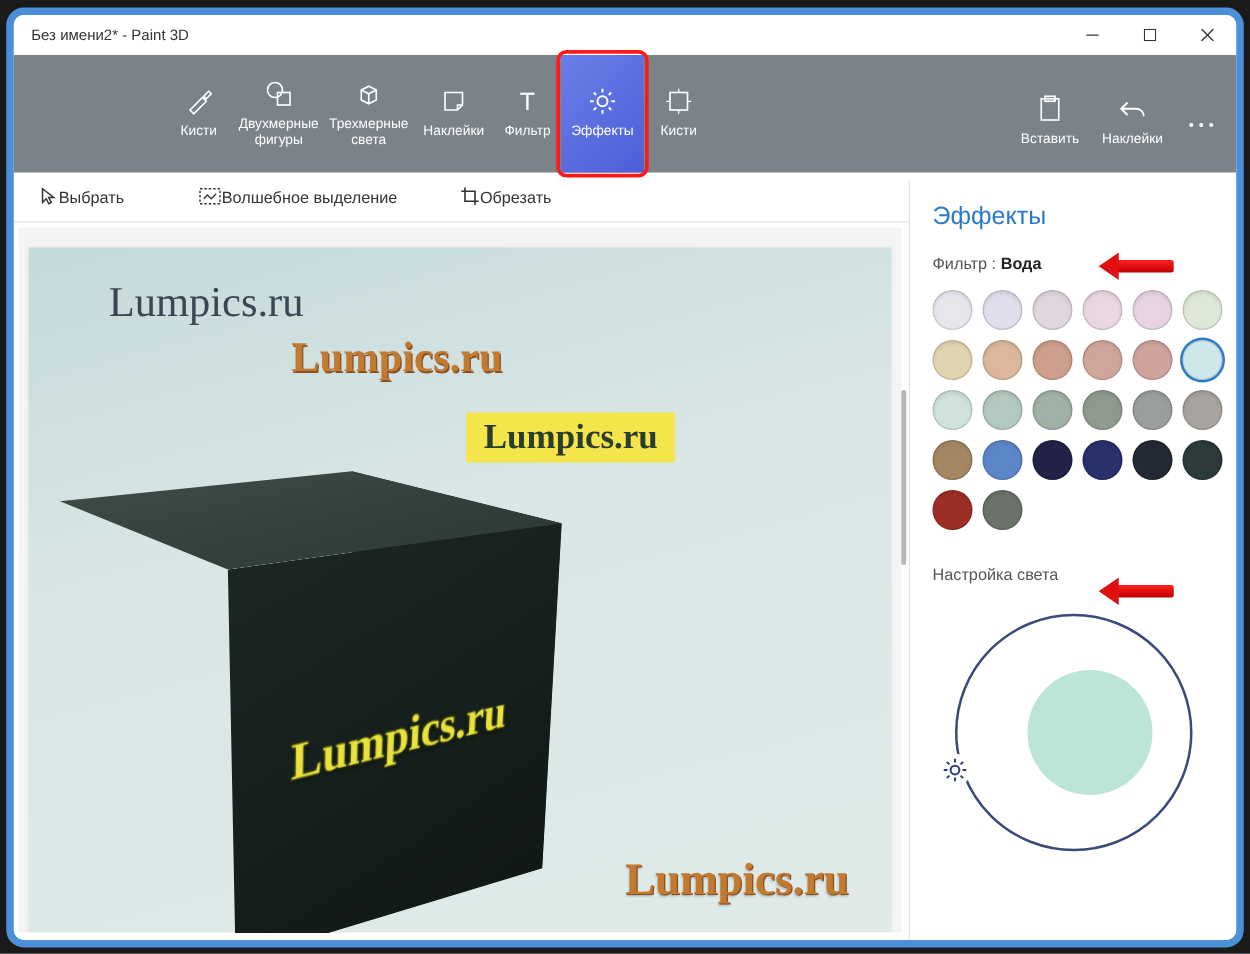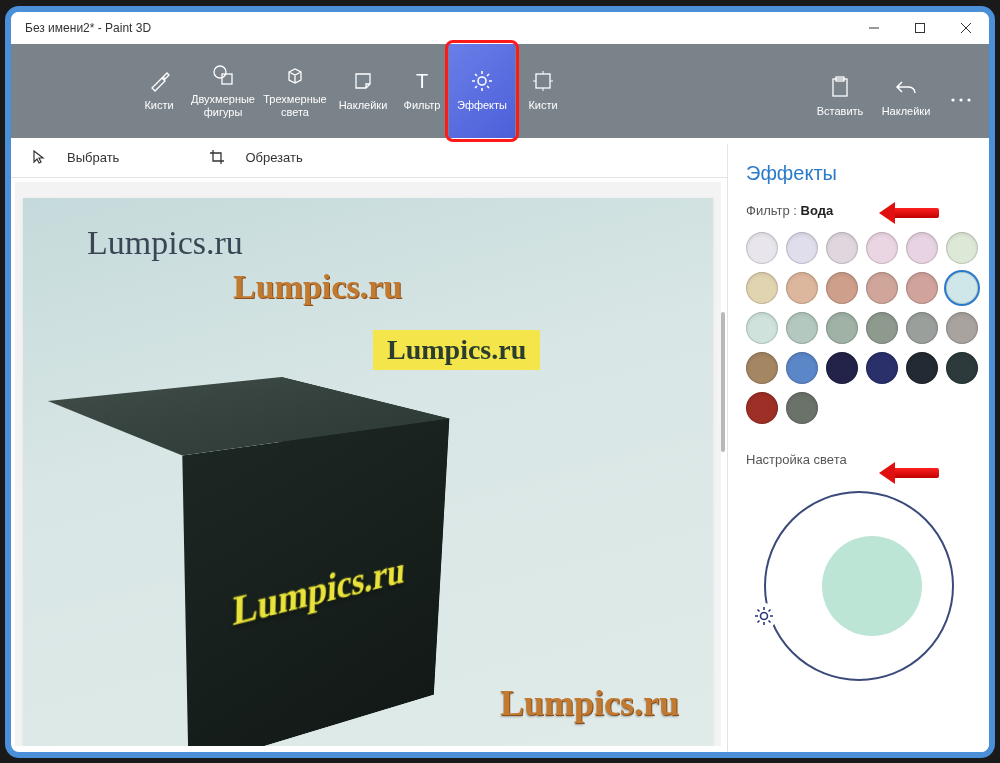--- a/index.html
+++ b/index.html
@@ -10,21 +10,21 @@
 .titlebar-ctrls div { width: 46px; height: 32px; display: flex; align-items: center; justify-content: center; color: #333; font-size: 11px; }
 .ribbon { height: 94px; background: #7a828a; display: flex; align-items: stretch; color: #fff; font-size: 11px; position: relative; }
 .rbtn { display: flex; flex-direction: column; align-items: center; justify-content: center; padding: 8px 6px; cursor: pointer; text-align: center; line-height: 1.15; }
 .rbtn .ic { margin-bottom: 6px; display: flex; align-items: center; justify-content: center; height: 24px; }
 .rbtn.menu { width: 80px; }
 .rbtn.effects { background: linear-gradient(135deg, #6a7ee8, #4d5fd8); position: relative; }
 .red-ring { position: absolute; top: -4px; left: -4px; right: -4px; bottom: -4px; border: 3px solid #ff1a1a; border-radius: 8px; pointer-events:none; }
 .ribbon-gap { width: 120px; }
 .ribbon-right { position: absolute; right: 6px; top: 0; bottom: 12px; display: flex; align-items: flex-end; }
 .toolbar { height: 40px; display: flex; align-items: center; padding: 0 10px; border-bottom: 1px solid #e3e3e3; font-size: 13px; color: #333; }
-.tbtn { display: flex; align-items: center; gap: 20px; padding: 4px 10px; cursor: pointer; }
+.tbtn { display: flex; align-items: center; gap: 0; padding: 4px 10px; cursor: pointer; }
 .tool-right { margin-left: auto; display: flex; align-items: center; gap: 12px; padding-right: 10px;}
 .tool-right .iconbtn { width: 32px; height: 32px; display: flex; align-items: center; justify-content: center; cursor: pointer; color: #333; }
 .workspace { position: absolute; top: 170px; left: 4px; right: 268px; bottom: 6px; background: #f3f3f3; display: flex; align-items: flex-end; justify-content: center; overflow:hidden;}
 .canvas { width: 690px; height: 548px; background: linear-gradient(165deg, #c5dadb 0%, #d8e6e5 40%, #e0ebe9 100%); position: relative; box-shadow: 0 1px 3px rgba(0,0,0,.08); overflow:hidden;}
 .wm1 { position: absolute; top: 26px; left: 64px; font-family: Georgia, serif; font-size: 34px; color: #3b4654; }
 .wm2 { position: absolute; top: 70px; left: 210px; font-family: Georgia, serif; font-size: 34px; font-weight: bold; color: #c27a30; text-shadow: 1px 1px 0 #8a5020; }
 .wm3box { position: absolute; top: 132px; left: 350px; background: #f4e64a; padding: 4px 14px; }
 .wm3 { font-family: Georgia, serif; font-size: 28px; font-weight: bold; color: #2b3d2e; }
 .wm4 { position: absolute; bottom: 22px; right: 34px; font-family: Georgia, serif; font-size: 36px; font-weight: bold; color: #c27a30; text-shadow: 1px 1px 0 #8a5020, 0 2px 2px rgba(0,0,0,.3); }
 .cube-wrap { position: absolute; left: 28px; top: 150px; width: 400px; height: 400px; perspective: 1100px; }
@@ -186,20 +186,29 @@
   <div class="toolbar">
     <div class="tbtn">
       <span>
           <svg width="16" height="16">
             <path d="M3 2 L3 13 L6 10 L8 14 L10 13 L8 9 L12 9 Z" fill="none" stroke="#333" stroke-width="1.2"></path>
           </svg>
         </span>
       <span>Выбрать</span>
     </div>
     <div style="width:40px"></div>
+    <div class="tbtn">
+      <span>
+          <svg width="18" height="14">
+            <rect x="1" y="1" width="16" height="12" fill="none" stroke="#333" stroke-width="1.1" stroke-dasharray="2 1.5"></rect>
+            <path d="M4 9 L7 6 L10 9 L14 5" fill="none" stroke="#333"></path>
+          </svg>
+        </span>
+      <span>Волшебное выделение</span>
+    </div>
     <div style="width:30px"></div>
     <div class="tbtn">
       <span>
           <svg width="16" height="16">
             <path d="M4 1 L4 12 L15 12 M1 4 L12 4 L12 15" fill="none" stroke="#333" stroke-width="1.3"></path>
           </svg>
         </span>
       <span>Обрезать</span>
     </div>
 

